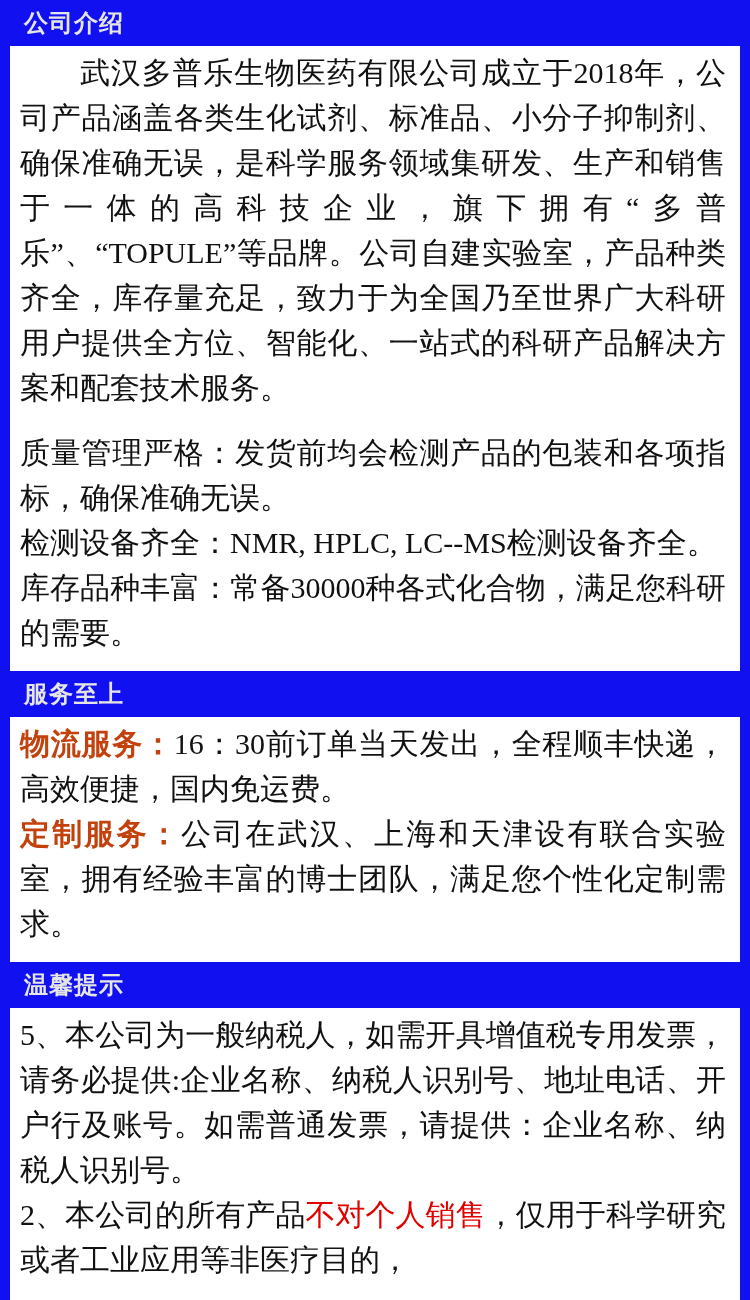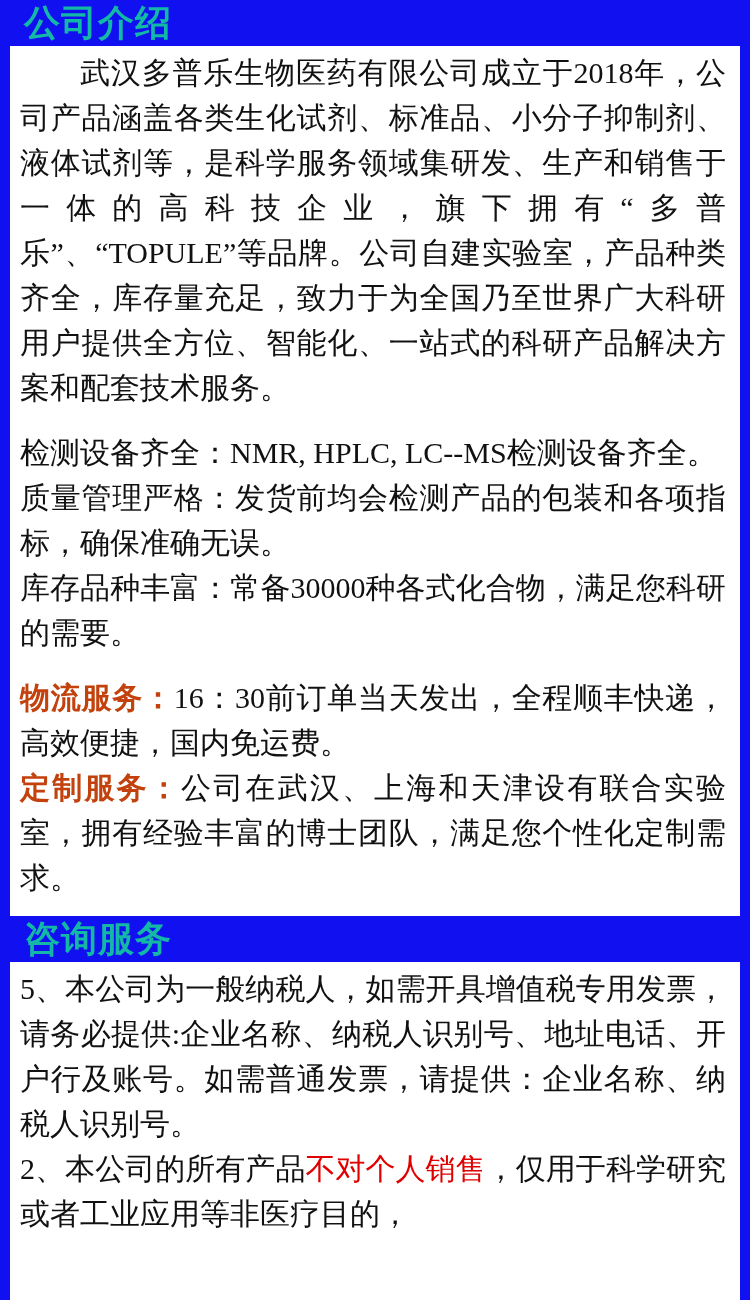--- a/index.html
+++ b/index.html
@@ -34,22 +34,22 @@
   .content {
     position: absolute;
     left: 10px;
     top: 0;
     width: 730px;
     height: 1300px;
   }
 
   .section-head {
     background: #1010f0;
-    color: #14b8a6;
-    font-size: 36px;
+    color: #e5e5e5;
+    font-size: 24px;
     font-weight: bold;
     line-height: 46px;
     height: 46px;
     padding: 0 0 0 14px;
     box-sizing: border-box;
     letter-spacing: 1px;
     font-family: "Liberation Sans", sans-serif;
   }
 
   .body-block {
@@ -81,40 +81,41 @@
 
 <div class="page">
 
   <div class="rail left"></div>
   <div class="rail right"></div>
 
   <div class="content">
 
     <div class="section-head">公司介绍</div>
     <div class="body-block">
-      <p class="indent">武汉多普乐生物医药有限公司成立于2018年，公司产品涵盖各类生化试剂、标准品、小分子抑制剂、液体试剂等，是科学服务领域集研发、生产和销售于一体的高科技企业，旗下拥有“多普乐”、“TOPULE”等品牌。公司自建实验室，产品种类齐全，库存量充足，致力于为全国乃至世界广大科研用户提供全方位、智能化、一站式的科研产品解决方案和配套技术服务。</p>
+      <p class="indent">武汉多普乐生物医药有限公司成立于2018年，公司产品涵盖各类生化试剂、标准品、小分子抑制剂、确保准确无误，是科学服务领域集研发、生产和销售于一体的高科技企业，旗下拥有“多普乐”、“TOPULE”等品牌。公司自建实验室，产品种类齐全，库存量充足，致力于为全国乃至世界广大科研用户提供全方位、智能化、一站式的科研产品解决方案和配套技术服务。</p>
     </div>
 
     <div class="divider-space"></div>
 
     <div class="body-block">
+      <p>质量管理严格：发货前均会检测产品的包装和各项指标，确保准确无误。</p>
       <p>检测设备齐全：NMR, HPLC, LC--MS检测设备齐全。</p>
-      <p>质量管理严格：发货前均会检测产品的包装和各项指标，确保准确无误。</p>
       <p>库存品种丰富：常备30000种各式化合物，满足您科研的需要。</p>
     </div>
 
     <div class="divider-space"></div>
 
+    <div class="section-head">服务至上</div>
     <div class="body-block">
       <p><span class="lbl-red">物流服务：</span><span>16：30前订单当天发出，全程顺丰快递，高效便捷，国内免运费。</span></p>
       <p><span class="lbl-red">定制服务：</span><span>公司在武汉、上海和天津设有联合实验室，拥有经验丰富的博士团队，满足您个性化定制需求。</span></p>
     </div>
 
     <div class="divider-space"></div>
 
-    <div class="section-head">咨询服务</div>
+    <div class="section-head">温馨提示</div>
     <div class="body-block">
       <p>5、本公司为一般纳税人，如需开具增值税专用发票，请务必提供:企业名称、纳税人识别号、地址电话、开户行及账号。如需普通发票，请提供：企业名称、纳税人识别号。</p>
       <p><span>2、本公司的所有产品</span><span class="inline-red">不对个人销售</span><span>，仅用于科学研究或者工业应用等非医疗目的，</span></p>
     </div>
 
   </div>
 </div>
 
 </body></html>

